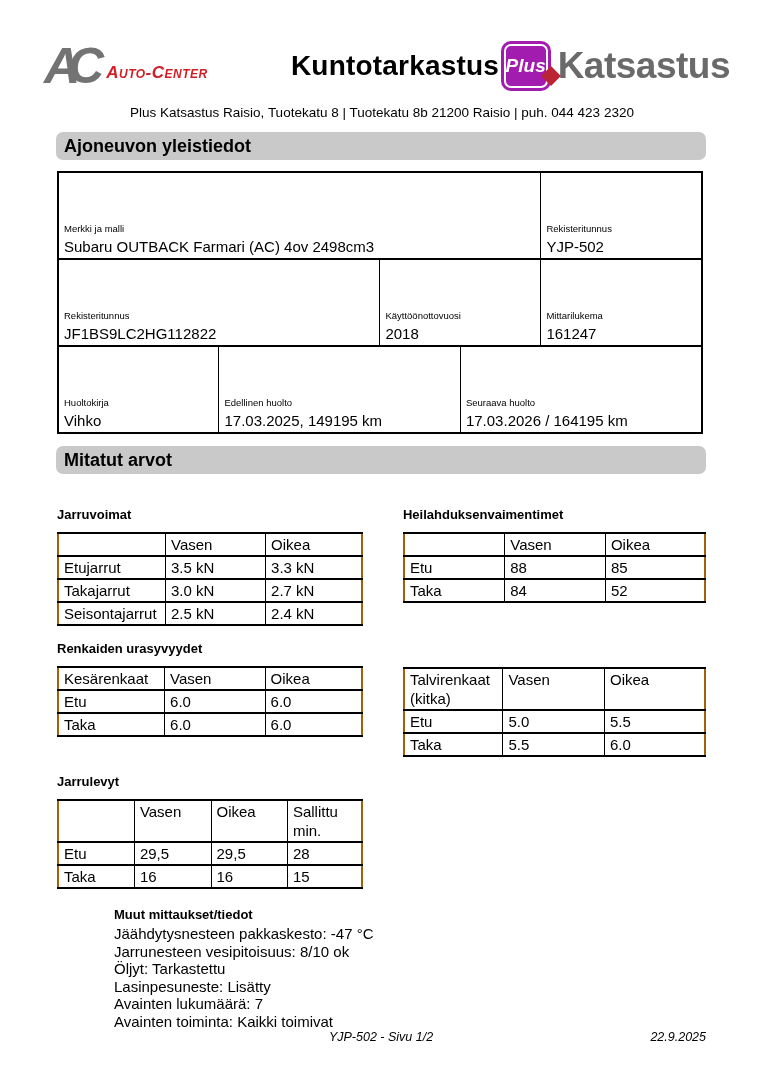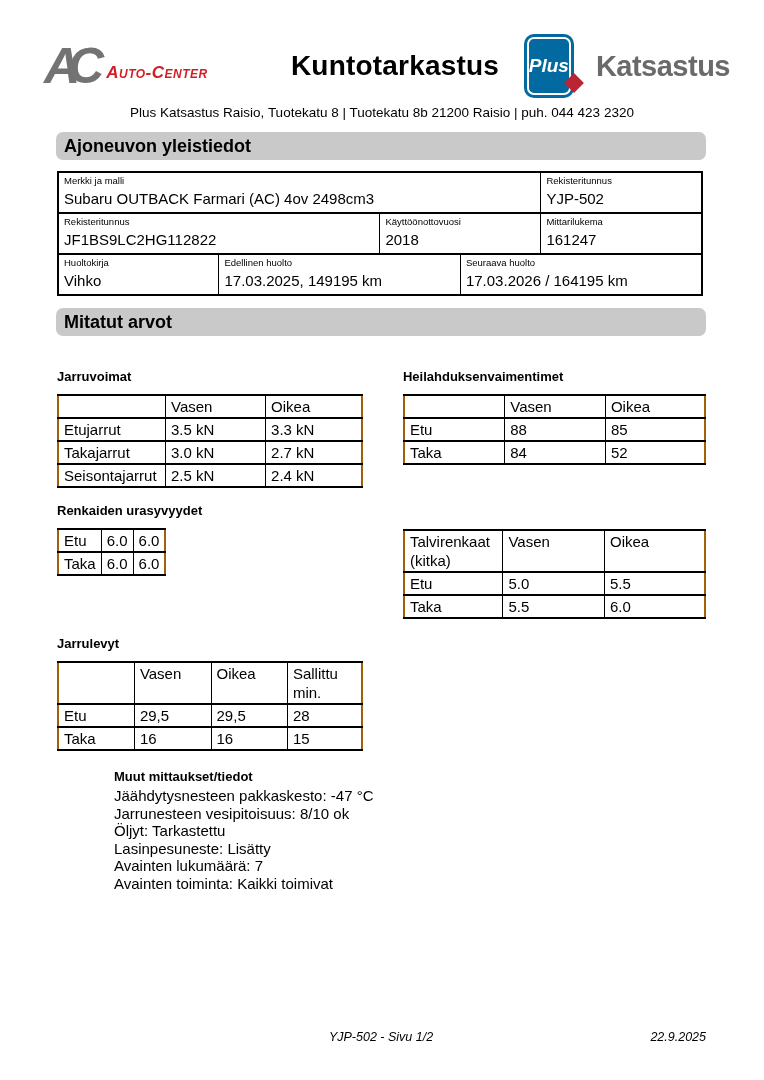--- a/index.html
+++ b/index.html
@@ -7,35 +7,35 @@
   body { font-family:"Liberation Sans", sans-serif; color:#000; }
   .page { position:relative; width:764px; height:1080px; background:#fff; overflow:hidden; }
 
   
   .header { display:flex; align-items:center; padding:36px 34px 0 44px; height:96px; }
   .ac-logo { display:flex; align-items:center; width:212px; flex:none; }
   .ac-mark { font-size:50px; font-weight:bold; font-style:italic; color:#737373; letter-spacing:-12px; line-height:1; padding-right:14px; }
   .ac-text { font-size:17px; font-weight:bold; font-style:italic; font-variant:small-caps; color:#d01f26; letter-spacing:0.5px; margin-top:13px; }
   .doc-title { flex:1; text-align:center; font-size:28px; font-weight:bold; letter-spacing:0.2px; }
   .plus-logo { display:flex; align-items:center; width:196px; flex:none; justify-content:flex-end; }
-  .plus-bubble { position:relative; width:50px; height:64px; background:#0369a1; border-radius:10px; flex:none; }
+  .plus-bubble { position:relative; width:50px; height:50px; background:#a21caf; border-radius:10px; flex:none; }
   .plus-bubble::before { content:""; position:absolute; inset:3px; border:2px solid #fff; border-radius:7px; }
   .plus-bubble::after { content:""; position:absolute; right:-7px; bottom:8px; width:14px; height:14px; background:#bb2433; transform:rotate(45deg); }
   .plus-word { position:absolute; inset:0; display:flex; align-items:center; justify-content:center; color:#fff; font-size:19px; font-weight:bold; font-style:italic; z-index:1; }
-  .kats-word { font-size:29px; font-weight:bold; color:#6a6a6a; margin-left:22px; letter-spacing:-0.5px; }
+  .kats-word { font-size:37px; font-weight:bold; color:#6a6a6a; margin-left:7px; letter-spacing:-0.5px; }
 
   .address { text-align:center; font-size:13.5px; margin-top:9px; }
 
   
   .section-bar { margin:12px 58px 0 56px; background:#c9c9c9; height:28px; line-height:28px; font-size:18px; font-weight:bold; padding-left:8px;border-radius:7px; }
 
   
   .info-table { border-collapse:collapse; table-layout:fixed; width:646px; margin:11px 0 0 57px; border:2px solid #000; }
   .info-table td { border:1px solid #000; border-top-width:2px; border-bottom-width:2px; height:41px; vertical-align:top; padding:2px 5px; }
-  .cell-label { font-size:9.5px; line-height:12px; }
+  .cell-label { font-size:9.5px; line-height:12px;margin-top:48px; }
   .cell-value { font-size:15px; line-height:19px; margin-top:2px; white-space:nowrap; }
 
   
   .measured { margin:0 58px 0 57px; }
   .mrow { display:flex; justify-content:space-between; align-items:flex-start;gap:40px; }
   .mrow-a { margin-top:33px; }
   .mrow-b { margin-top:15px; }
   .mrow-c { margin-top:17px; }
   .mcol-l { width:318px; }
   .mcol-r { width:315px; }
@@ -177,20 +177,25 @@
         </tbody>
           </table>
       </div>
     </div>
 
     <div class="mrow mrow-b">
       <div class="mcol-l">
         <div class="mini-title">Renkaiden urasyvyydet</div>
         <table class="meas">
           <tbody>
+              <tr>
+            <th style="width:108px">Kesärenkaat</th>
+            <th style="width:107px">Vasen</th>
+            <th style="width:103px">Oikea</th>
+          </tr>
           <tr>
             <td>Etu</td>
             <td>6.0</td>
             <td>6.0</td>
           </tr>
           <tr>
             <td>Taka</td>
             <td>6.0</td>
             <td>6.0</td>
           </tr>

